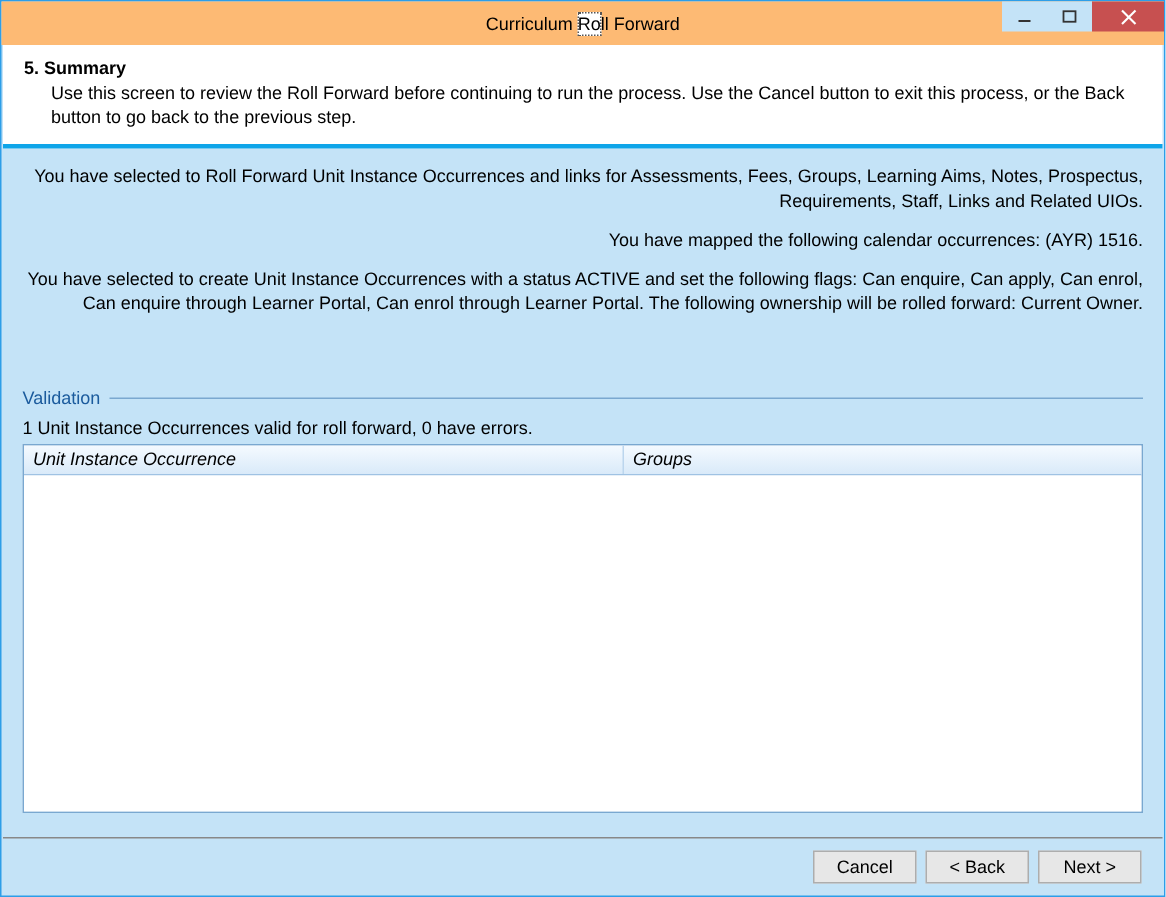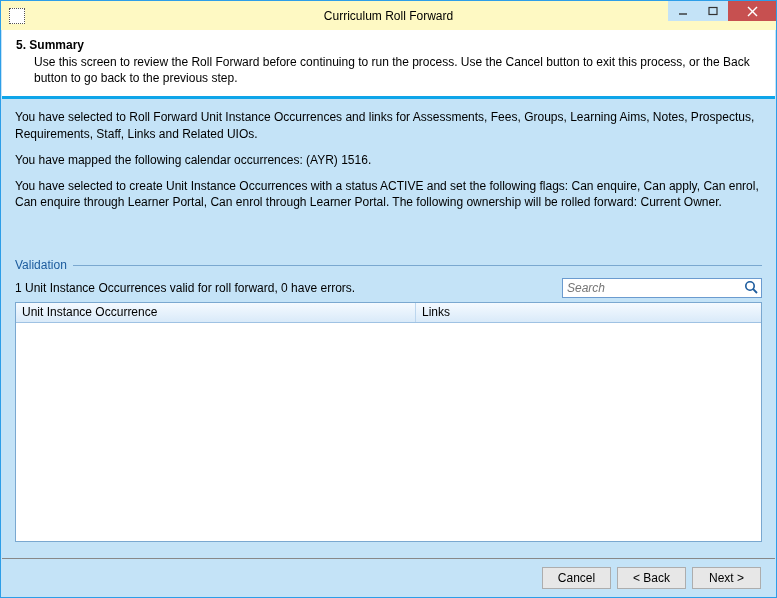--- a/index.html
+++ b/index.html
@@ -16,24 +16,25 @@
   .window {
     width: 777px;
     height: 598px;
     border: 1px solid #2d9ee8;
     background: #c4e3f7;
     display: flex;
     flex-direction: column;
   }
   .titlebar {
     height: 29px;
-    background: #fef9c3;
+    background: #fdba74;
     display: flex;
     align-items: center;
     position: relative;
+    justify-content: center;
   }
   .sys-icon {
     width: 16px;
     height: 16px;
     margin-left: 8px;
     border: 1px dotted #555;
     background: #fff;
   }
   .title-text {
     position: absolute;
@@ -107,20 +108,21 @@
   }
   .group-line {
     flex: 1;
     height: 1px;
     background: #7aa8d0;
   }
   .summary-text {
     color: #000;
     font-size: 12px;
     line-height: 1.35;
+    text-align: right;
   }
   .summary-text p { margin: 0 0 10px 0; }
   .validation-group {
     flex: 1;
     display: flex;
     flex-direction: column;
     margin-top: 28px;
   }
   .val-row {
     display: flex;
@@ -168,20 +170,21 @@
     display: flex;
     background: linear-gradient(#f5faff, #d9eaf9);
     border-bottom: 1px solid #9fc2e3;
     height: 20px;
   }
   .th {
     padding: 2px 6px;
     font-size: 12px;
     color: #000;
     border-right: 1px solid #bcd6ee;
+    font-style: italic;
   }
   .th.col1 { width: 400px; }
   .th.col2 { flex: 1; border-right: none; }
   .tbody { flex:1; background:#fff; }
   .footer {
     border-top: 1px solid #888;
     padding: 8px 14px;
     display: flex;
     justify-content: flex-end;
     gap: 6px;
@@ -244,34 +247,25 @@
       </div>
     </div>
 
     <div class="group validation-group">
       <div class="group-header">
         <span class="group-label">Validation</span>
         <div class="group-line"></div>
       </div>
       <div class="val-row">
         <span class="val-status">1 Unit Instance Occurrences valid for roll forward, 0 have errors.</span>
-        <div class="search-wrap">
-          <input class="search-input" placeholder="Search" style="">
-          <span class="search-icon">
-            <svg width="15" height="15" viewBox="0 0 15 15">
-                <circle cx="6" cy="6" r="4.2" fill="none" stroke="#1b5b9d" stroke-width="1.6"></circle>
-                <line x1="9.2" y1="9.2" x2="13" y2="13" stroke="#1b5b9d" stroke-width="1.8"></line>
-              </svg>
-          </span>
-        </div>
       </div>
       <div class="table">
         <div class="thead">
           <div class="th col1">Unit Instance Occurrence</div>
-          <div class="th col2">Links</div>
+          <div class="th col2">Groups</div>
         </div>
         <div class="tbody"></div>
       </div>
     </div>
 
   </div>
 
   <div class="footer">
     <button class="btn">Cancel</button>
     <button class="btn">&lt; Back</button>

